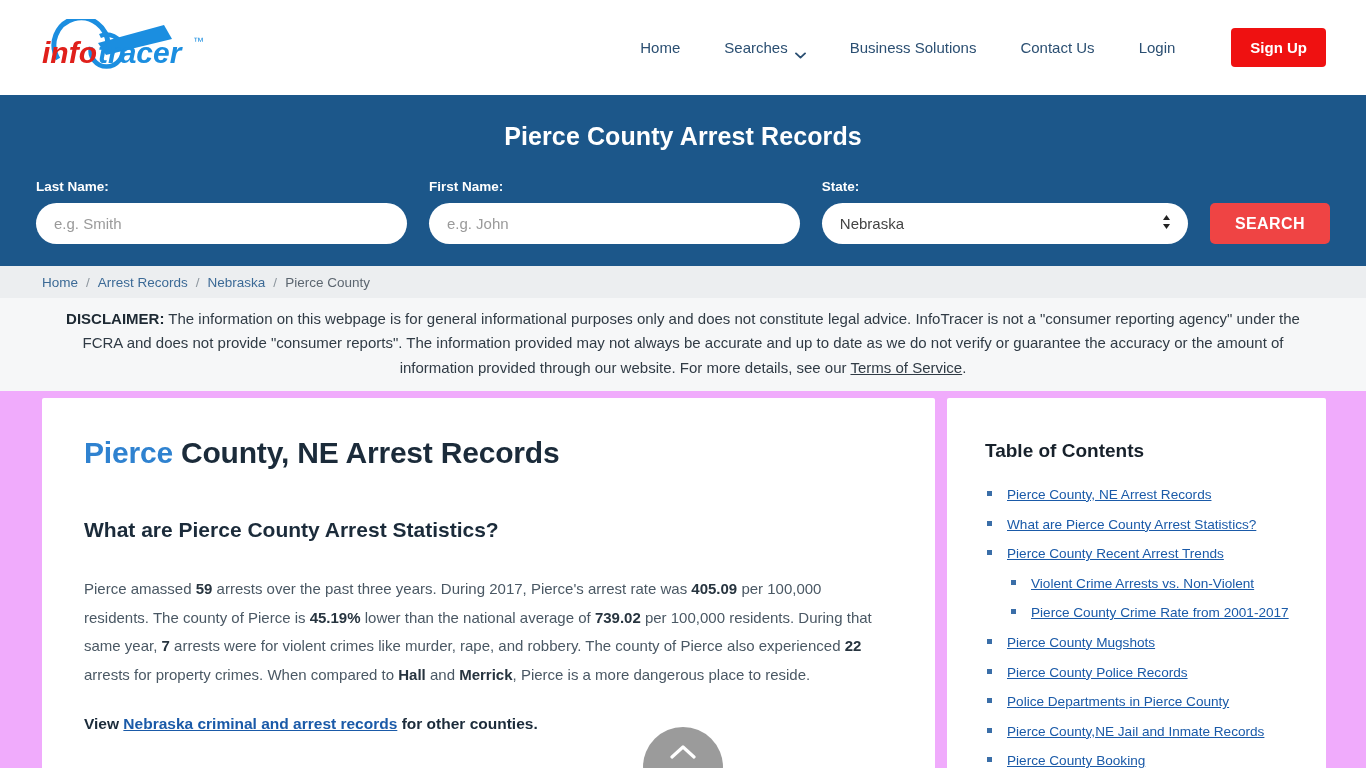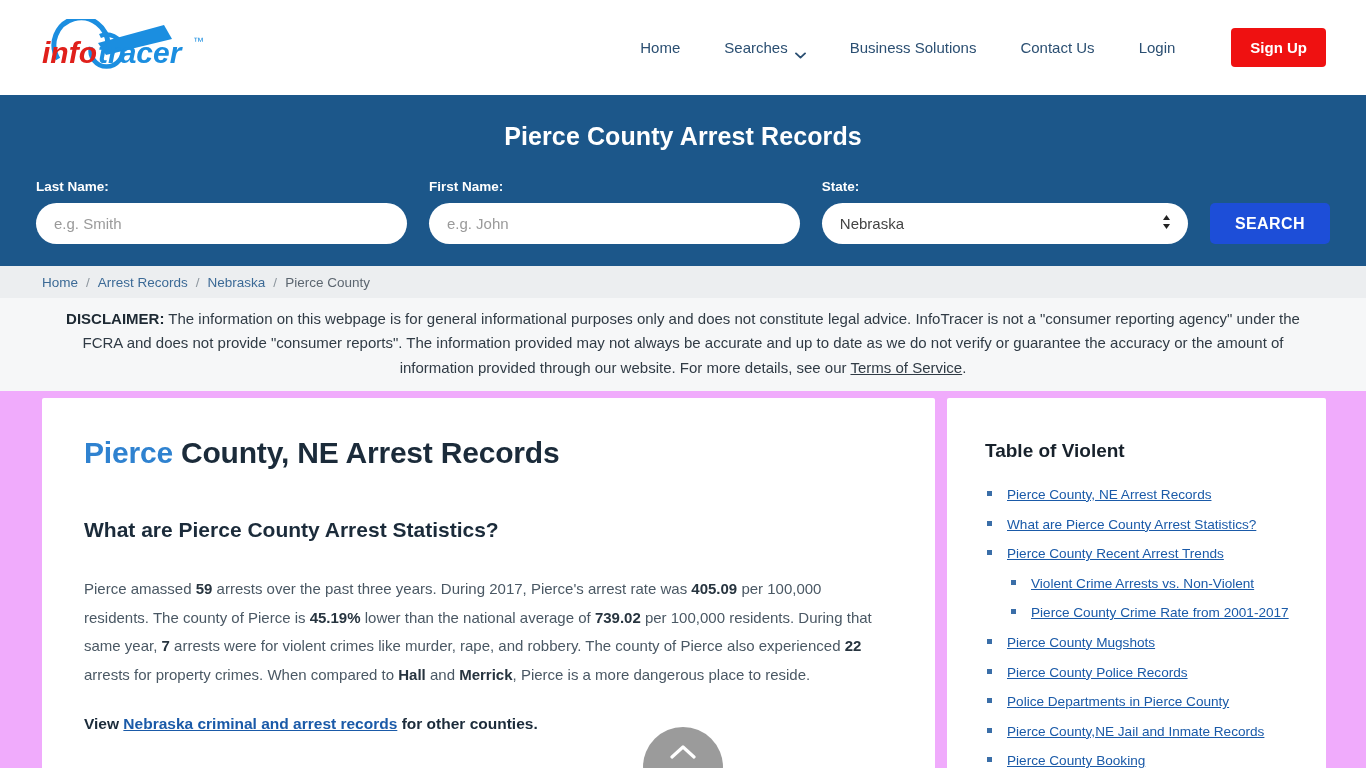--- a/index.html
+++ b/index.html
@@ -98,21 +98,21 @@
   .field input::placeholder { color: #9a9a9a; }
   .select-wrap { position: relative; }
   .select-wrap select { appearance: none; -webkit-appearance: none; padding-right: 34px; }
   .spinner-icon {
     position: absolute;
     right: 16px; top: 50%;
     transform: translateY(-50%);
     pointer-events: none;
   }
   .search-btn {
-    background: #1d4ed8;
+    background: #ef4444;
     color: #ffffff;
     border: none;
     border-radius: 5px;
     height: 41px;
     width: 122px;
     font-size: 16px;
     font-weight: bold;
     letter-spacing: 0.4px;
     cursor: pointer;
     font-family: "Liberation Sans", sans-serif;
@@ -326,21 +326,21 @@
     <h3 class="h2">What are Pierce County Arrest Statistics?</h3>
 
     <p class="para"><span>Pierce amassed </span><b>59</b><span> arrests over the past three years. During 2017, Pierce's arrest rate was </span><b>405.09</b><span> per 100,000 residents. The county of Pierce is </span><b>45.19%</b><span> lower than the national average of </span><b>739.02</b><span> per 100,000 residents. During that same year, </span><b>7</b><span> arrests were for violent crimes like murder, rape, and robbery. The county of Pierce also experienced </span><b>22</b><span> arrests for property crimes. When compared to </span><b>Hall</b><span> and </span><b>Merrick</b><span>, Pierce is a more dangerous place to reside.</span></p>
 
     <p class="view-line">
       <span>View </span><a href="#">Nebraska criminal and arrest records</a><span> for other counties.</span>
     </p>
   </div>
 
   <div class="card side-card">
-    <h3 class="toc-title">Table of Violent</h3>
+    <h3 class="toc-title">Table of Contents</h3>
     <ul class="toc-list">
         <li class="toc-li"><span class="toc-bullet"></span><a href="#">Pierce County, NE Arrest Records</a></li>
         <li class="toc-li"><span class="toc-bullet"></span><a href="#">What are Pierce County Arrest Statistics?</a></li>
         <li class="toc-li"><span class="toc-bullet"></span><a href="#">Pierce County Recent Arrest Trends</a></li>
         <li class="toc-li sub"><span class="toc-bullet"></span><a href="#">Violent Crime Arrests vs. Non-Violent</a></li>
         <li class="toc-li sub"><span class="toc-bullet"></span><a href="#">Pierce County Crime Rate from 2001-2017</a></li>
         <li class="toc-li"><span class="toc-bullet"></span><a href="#">Pierce County Mugshots</a></li>
         <li class="toc-li"><span class="toc-bullet"></span><a href="#">Pierce County Police Records</a></li>
         <li class="toc-li"><span class="toc-bullet"></span><a href="#">Police Departments in Pierce County</a></li>
         <li class="toc-li"><span class="toc-bullet"></span><a href="#">Pierce County,NE Jail and Inmate Records</a></li>

